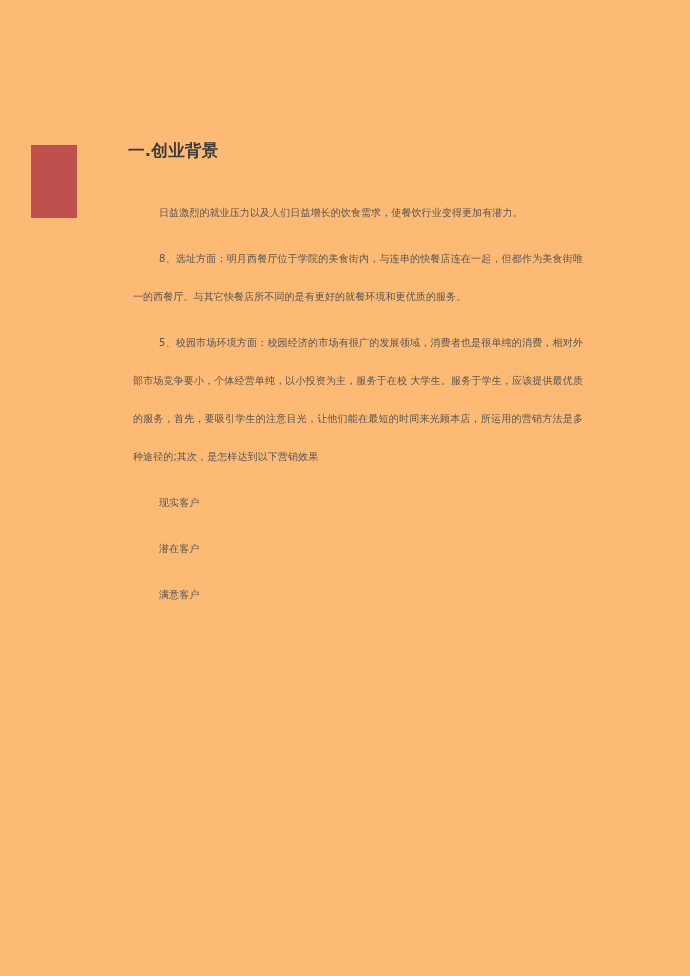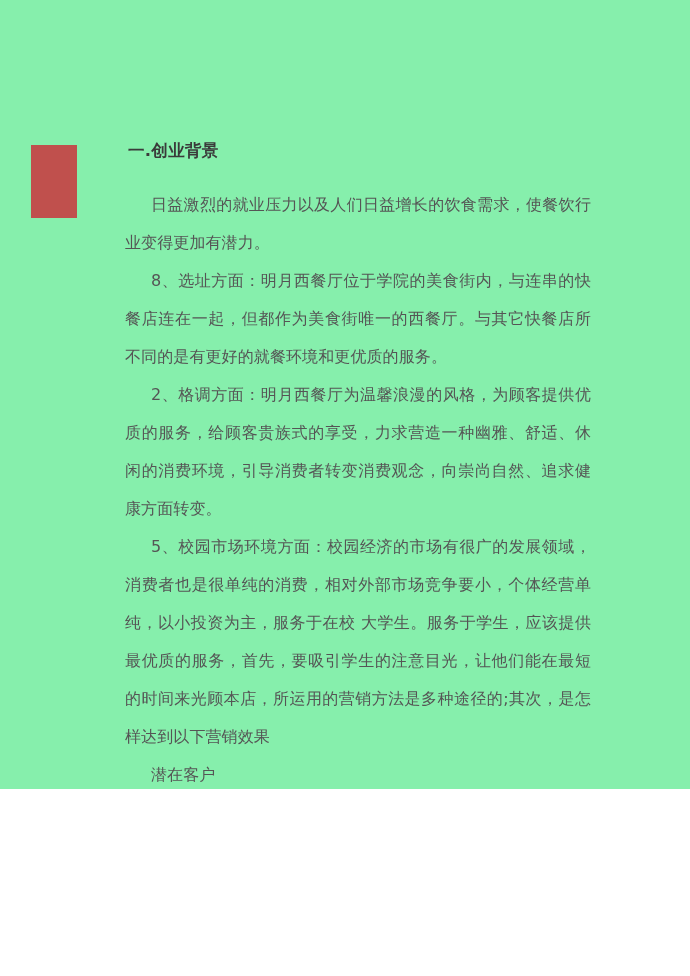--- a/index.html
+++ b/index.html
@@ -7,22 +7,22 @@
     margin: 0;
     padding: 0;
     background: #ffffff;
   }
   body {
     font-family: "DejaVu Sans", "Liberation Sans", sans-serif;
   }
   .page {
     position: relative;
     width: 690px;
-    height: 789px;
-    background: #86efac;
+    height: 976px;
+    background: #fdba74;
     overflow: hidden;
     box-sizing: border-box;
     text-decoration: underline;
   }
   
   .accent-block {
     position: absolute;
     left: 31px;
     top: 145px;
     width: 46px;
@@ -39,26 +39,26 @@
     font-size: 16.5px;
     font-weight: bold;
     color: #3a3a3a;
     letter-spacing: 0.3px;
     margin: 0 0 0 0;
     padding: 0 0 0 3px;
     line-height: 26px;
     white-space: nowrap;
   }
   .para {
-    font-size: 16px;
+    font-size: 10px;
     color: #555555;
     line-height: 38px;
     text-align: justify;
     text-justify: inter-ideograph;
-    margin: 0;
+    margin: 8px;
     text-indent: 26px;
     letter-spacing: 0.1px;
   }
   .para.subheading {
     text-indent: 26px;
   }
   .para.short {
     text-align: left;
   }
   .gap-after-heading { height: 22px; }
@@ -74,23 +74,23 @@
 
     <h1 class="doc-heading">一.创业背景</h1>
 
     <div class="gap-after-heading"></div>
 
     <p class="para">日益激烈的就业压力以及人们日益增长的饮食需求，使餐饮行业变得更加有潜力。</p>
 
 
     <p class="para">8、选址方面：明月西餐厅位于学院的美食街内，与连串的快餐店连在一起，但都作为美食街唯一的西餐厅。与其它快餐店所不同的是有更好的就餐环境和更优质的服务。</p>
 
-    <p class="para">2、格调方面：明月西餐厅为温馨浪漫的风格，为顾客提供优质的服务，给顾客贵族式的享受，力求营造一种幽雅、舒适、休闲的消费环境，引导消费者转变消费观念，向崇尚自然、追求健康方面转变。</p>
 
     <p class="para">5、校园市场环境方面：校园经济的市场有很广的发展领域，消费者也是很单纯的消费，相对外部市场竞争要小，个体经营单纯，以小投资为主，服务于在校 大学生。服务于学生，应该提供最优质的服务，首先，要吸引学生的注意目光，让他们能在最短的时间来光顾本店，所运用的营销方法是多种途径的;其次，是怎样达到以下营销效果</p>
 
+    <p class="para short">现实客户</p>
+
     <p class="para short">潜在客户</p>
 
-    <p class="para short">现实客户</p>
-
+    <p class="para short">满意客户</p>
 
   </div>
 </div>
 
 </body></html>

